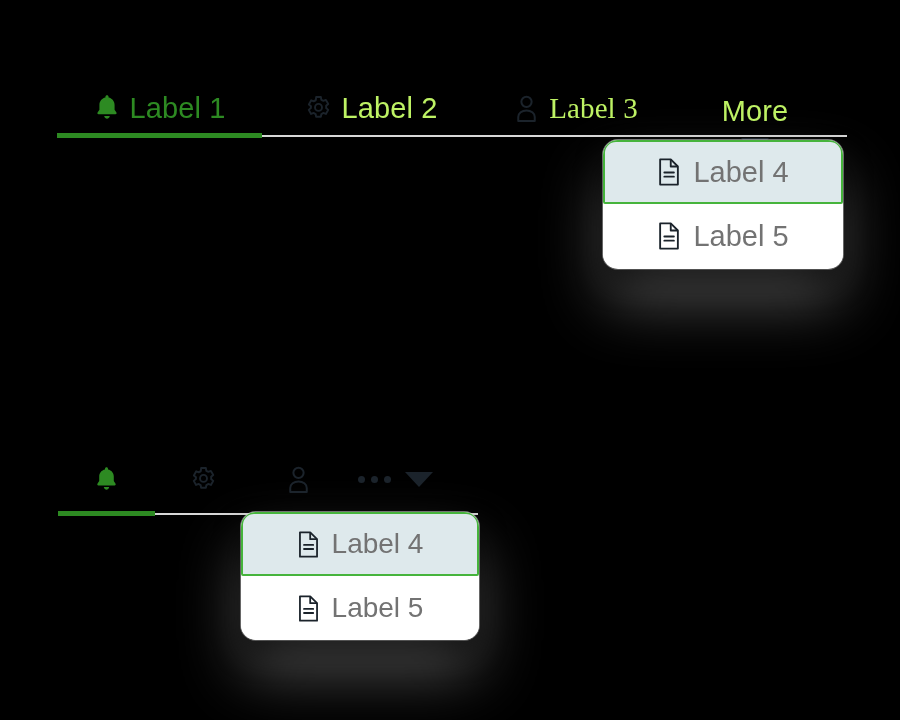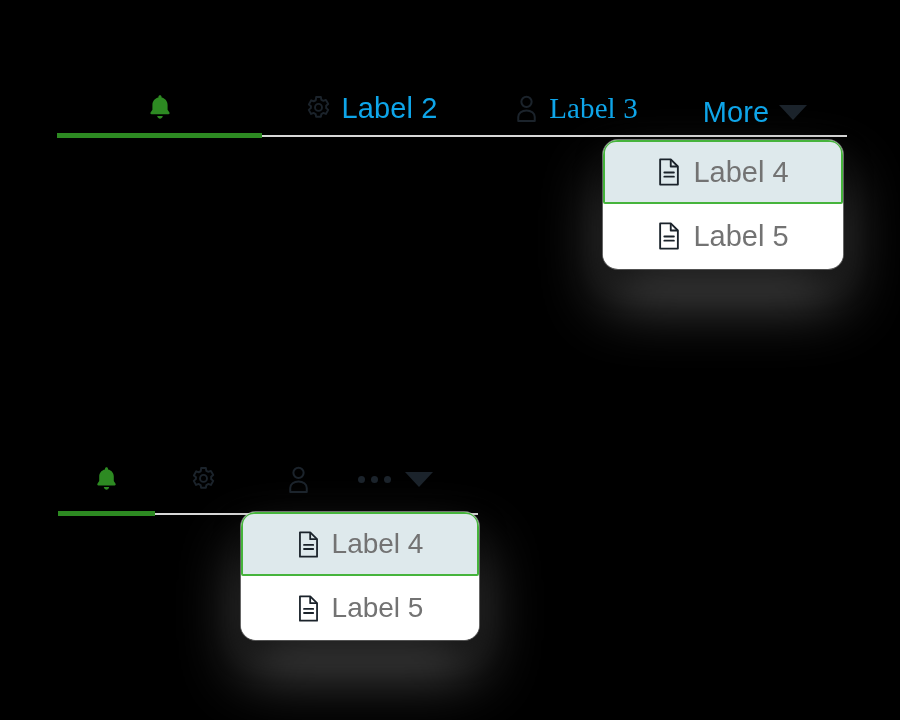--- a/index.html
+++ b/index.html
@@ -46,21 +46,21 @@
     align-items: center;
     justify-content: center;
     box-sizing: border-box;
     background: transparent;
     border: none;
     cursor: pointer;
     color: #1b232b;
     white-space: nowrap;
   }
   .tab .tab-label {
-    color: #0ea5e9;
+    color: #bef264;
   }
   .tab.is-active .tab-label {
     color: #2d8a22;
   }
 
   
   #tabbar-labelled {
     left: 0;
     top: 82px;
     width: 900px;
@@ -78,21 +78,21 @@
     width: 790px;
   }
   #tabbar-labelled .active-underline {
     top: 51px;
     left: 57px;
     width: 205px;
   }
   #tab-label1  { position: absolute; left: 57px;  top: 0; width: 205px; }
   #tab-label2  { position: absolute; left: 282px; top: 0; width: 178px; }
   #tab-label3  { position: absolute; left: 487px; top: 0; width: 178px; font-family: Liberation Serif, serif; }
-  #tab-more    { position: absolute; left: 685px; top: 4px; width: 140px; gap: 13px; }
+  #tab-more    { position: absolute; left: 685px; top: 16px; width: 140px; gap: 13px; flex-direction: column; }
 
   
   #tabbar-icons {
     left: 0;
     top: 455px;
     width: 900px;
     height: 66px;
   }
   #tabbar-icons .tab {
     height: 48px;
@@ -211,20 +211,21 @@
     <div class="rule"></div>
     <div class="active-underline"></div>
 
     <button class="tab is-active" id="tab-label1">
       <span class="icon">
         <svg width="26" height="30" viewBox="0 0 24 26" aria-hidden="true">
           <path d="M12 1.2c-.8 0-1.45.65-1.45 1.45v.72C7.3 4.0 5 6.85 5 10.2v4.3l-1.7 2.6c-.45.7.05 1.6.88 1.6h15.64c.83 0 1.33-.9.88-1.6L19 14.5v-4.3c0-3.35-2.3-6.2-5.55-6.83v-.72c0-.8-.65-1.45-1.45-1.45z" fill="#2d8a22"></path>
           <path d="M9.4 20.3c.35 1.6 1.58 2.6 2.6 2.6s2.25-1 2.6-2.6z" fill="#2d8a22"></path>
         </svg>
       </span>
+      <span class="tab-label">Label 1</span>
     </button>
 
     <button class="tab" id="tab-label2">
       <span class="icon">
         <svg width="27" height="27" viewBox="0 0 24 24" aria-hidden="true">
           <path d="M9.9 1.8h4.2l.42 2.46c.62.22 1.2.55 1.7.98l2.34-.9 2.1 3.64-1.9 1.6c.06.33.09.67.09 1.02s-.03.69-.09 1.02l1.9 1.6-2.1 3.64-2.34-.9c-.5.43-1.08.76-1.7.98l-.42 2.46H9.9l-.42-2.46a6.4 6.4 0 0 1-1.7-.98l-2.34.9-2.1-3.64 1.9-1.6A6.6 6.6 0 0 1 5.25 11c0-.35.03-.69.09-1.02l-1.9-1.6 2.1-3.64 2.34.9c.5-.43 1.08-.76 1.7-.98z" fill="none" stroke="#1b232b" stroke-width="1.7" stroke-linejoin="round"></path>
           <circle cx="12" cy="11" r="3.1" fill="none" stroke="#1b232b" stroke-width="1.7"></circle>
         </svg>
       </span>
       <span class="tab-label">Label 2</span>

